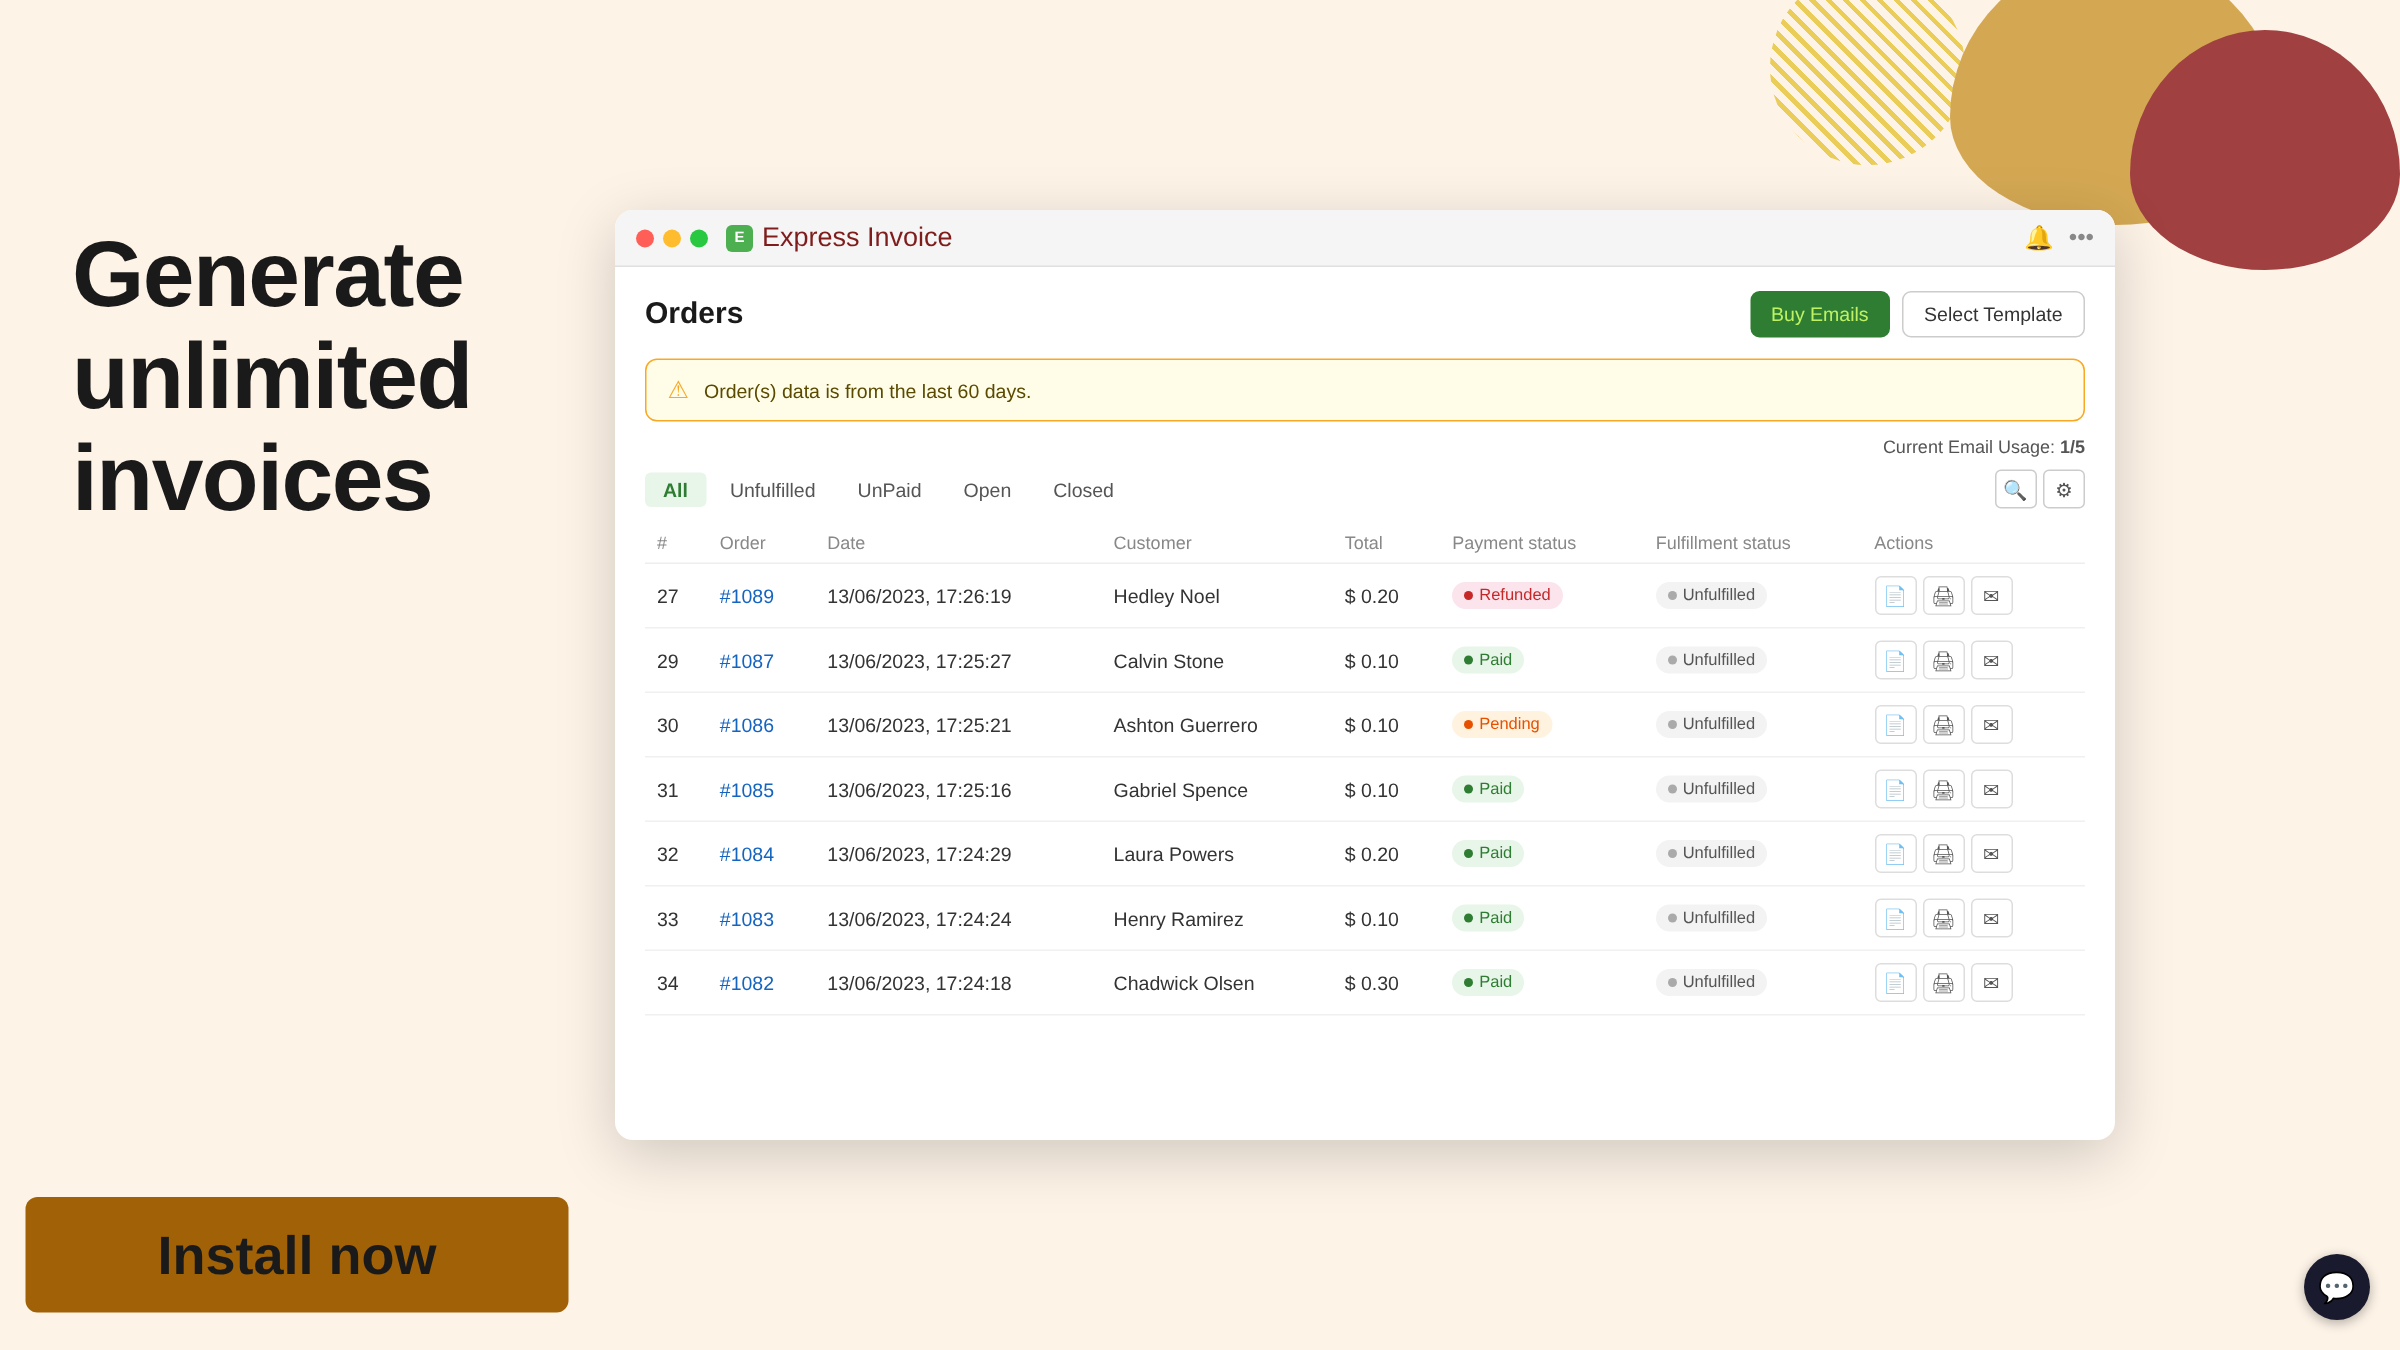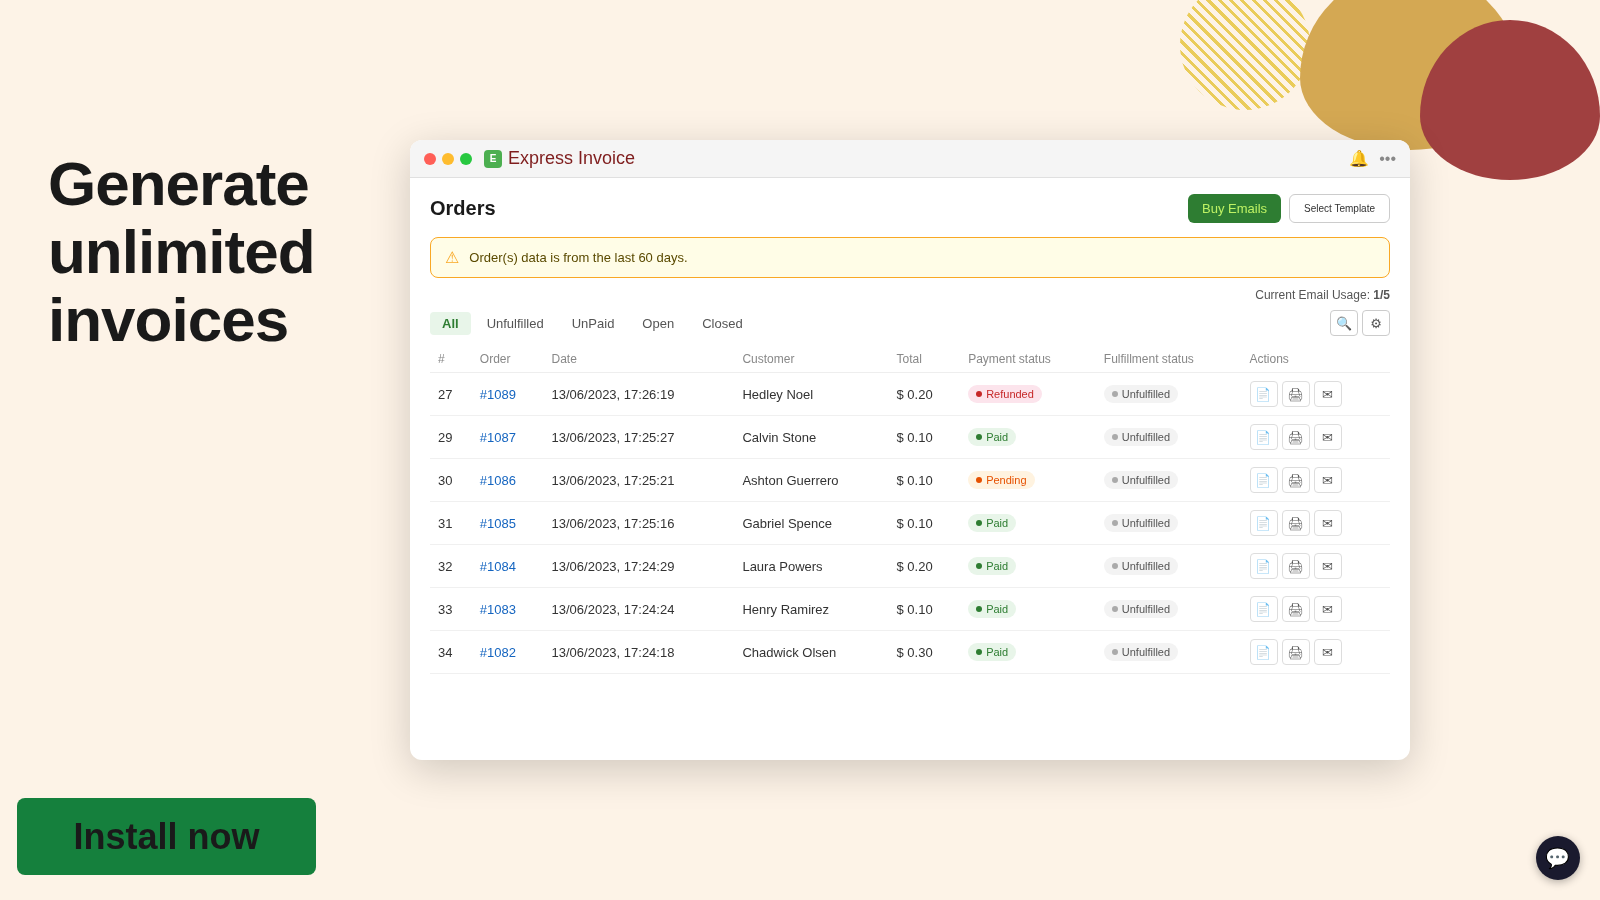--- a/index.html
+++ b/index.html
@@ -67,23 +67,23 @@
       line-height: 1.1;
       color: #1a1a1a;
       letter-spacing: -1px;
     }
 
     
     .install-btn {
       position: absolute;
       left: 17px;
       bottom: 25px;
-      width: 299px;
+      width: 362px;
       height: 77px;
-      background-color: #15803d;
+      background-color: #a16207;
       border: none;
       border-radius: 8px;
       cursor: pointer;
       display: flex;
       align-items: center;
       justify-content: center;
     }
     .install-btn span {
       font-size: 36px;
       font-weight: 700;
@@ -179,21 +179,21 @@
       font-size: 13px;
       font-weight: 500;
       cursor: pointer;
     }
     .btn-outline {
       background: white;
       color: #333;
       border: 1px solid #ccc;
       border-radius: 6px;
       padding: 7px 14px;
-      font-size: 10px;
+      font-size: 13px;
       cursor: pointer;
     }
 
     
     .alert-banner {
       background: #fffde7;
       border: 1px solid #f9a825;
       border-radius: 8px;
       padding: 10px 14px;
       display: flex;

